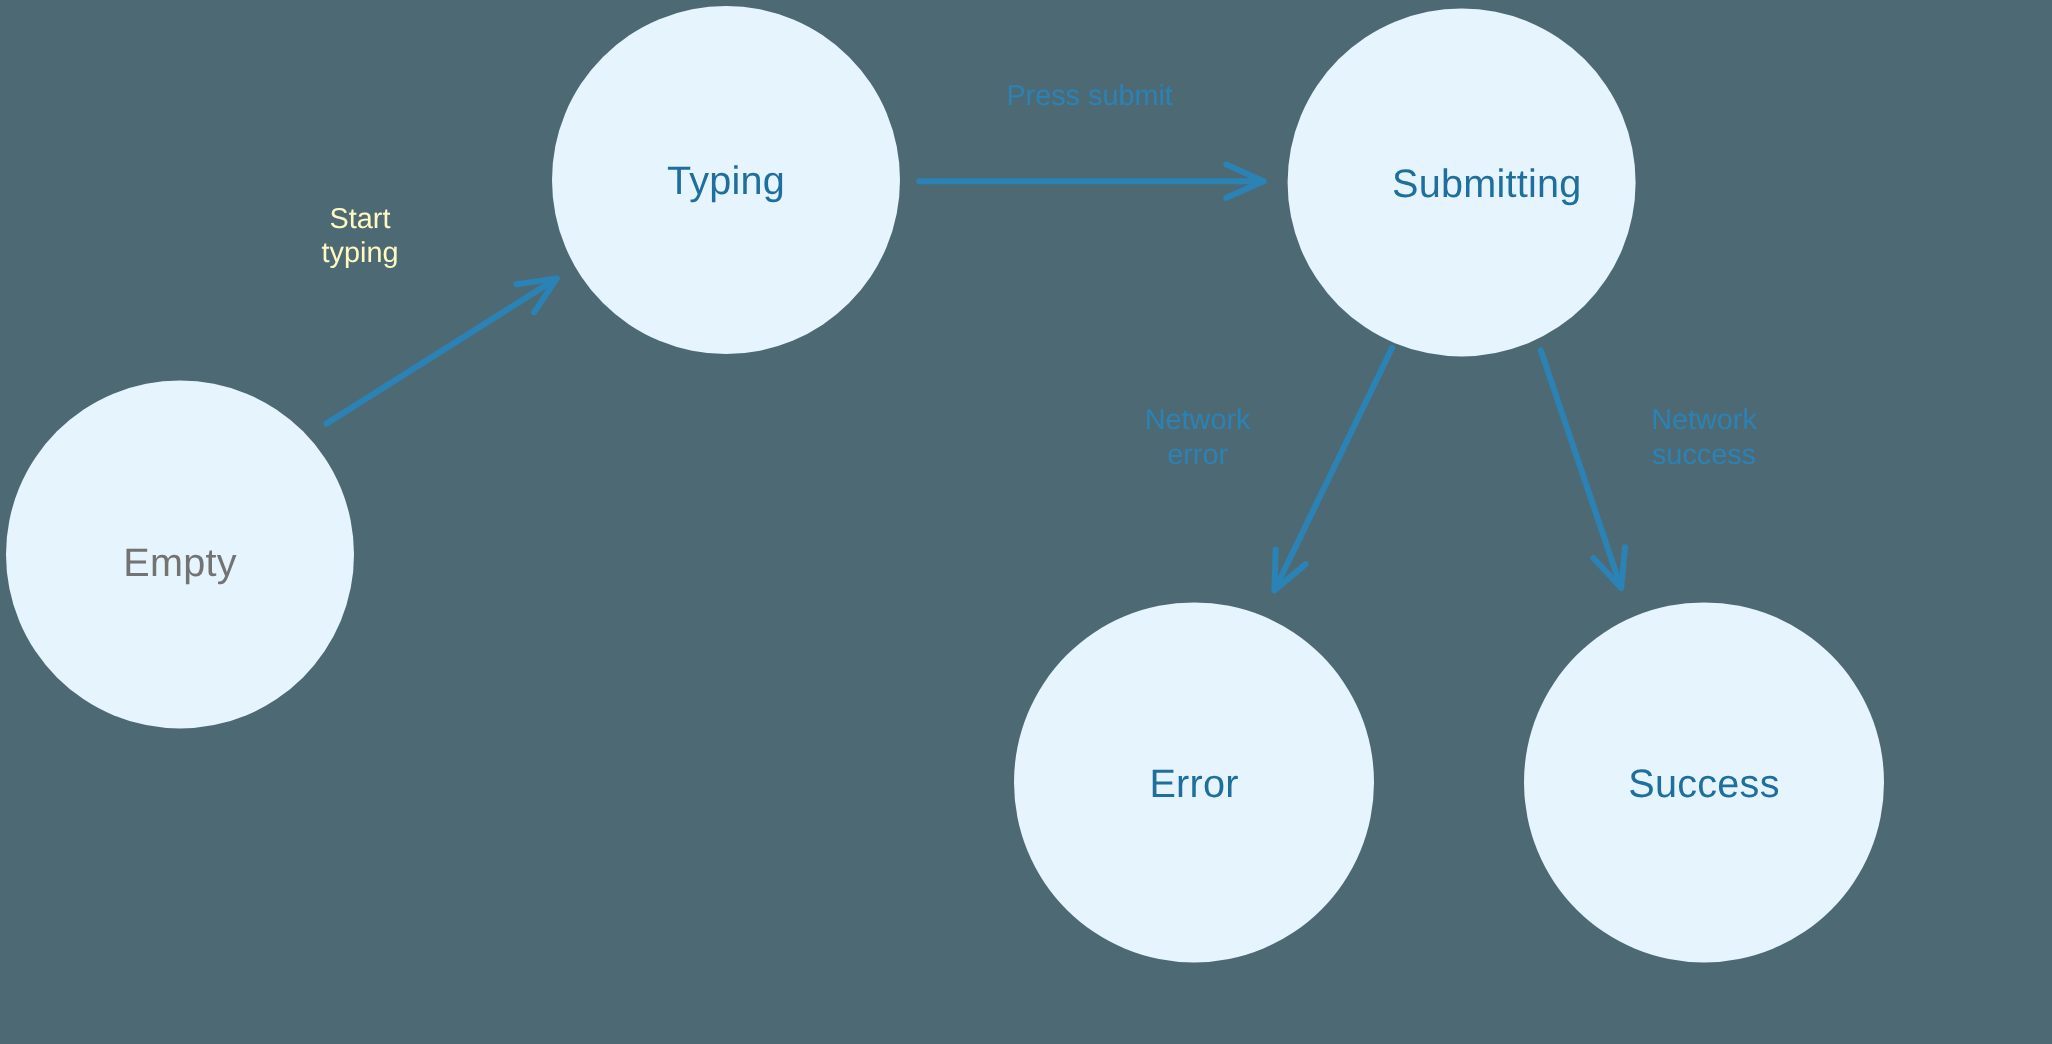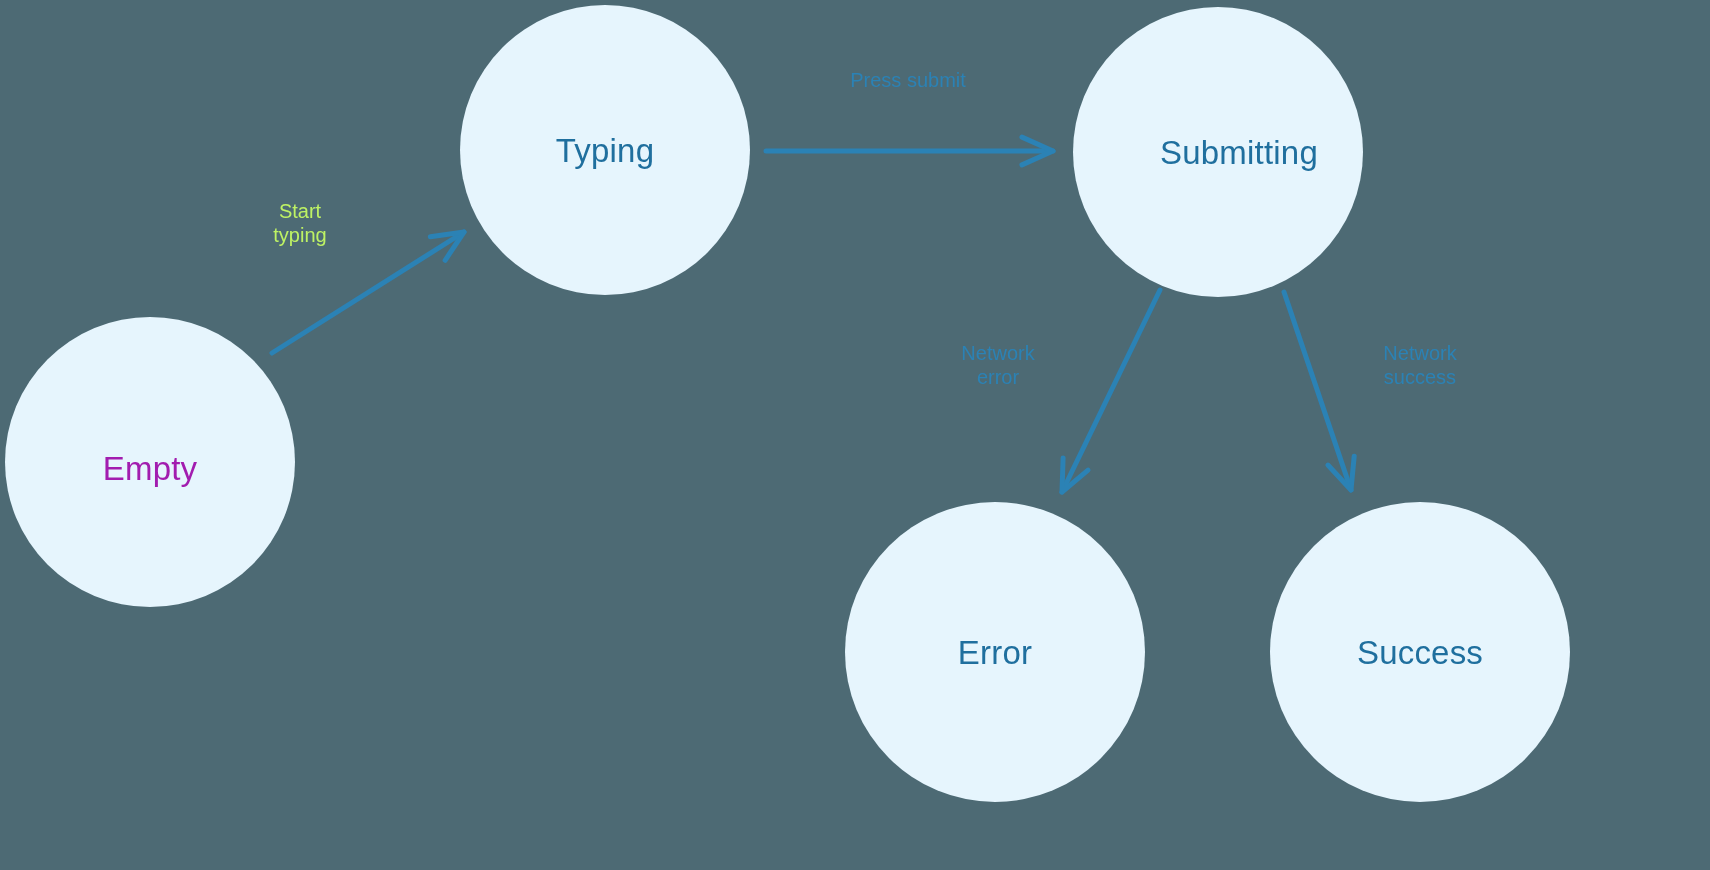--- a/index.html
+++ b/index.html
@@ -41,21 +41,21 @@
     font-size: 33px;
     font-weight: 400;
     letter-spacing: 0.2px;
     line-height: 1;
     white-space: nowrap;
     text-align: center;
   }
   .edge-label {
     position: absolute;
     color: #2b82b5;
-    font-size: 20px;
+    font-size: 24px;
     font-weight: 400;
     line-height: 1.22;
     text-align: center;
     white-space: pre-line;
     transform: translate(-50%, -50%);
     pointer-events: none;
   }
 </style>
 </head>
 <body style="background: rgb(77, 106, 116);">
@@ -76,37 +76,37 @@
         <polyline points="1063.0774831191084,458.017077375128 1062,492 1088.0243294565894,470.1200028259851" fill="none" stroke="#2b82b5" stroke-width="5" stroke-linecap="round" stroke-linejoin="round"></polyline>
       </g>
       <g>
         <line x1="1284" y1="292" x2="1351" y2="490" stroke="#2b82b5" stroke-width="5" stroke-linecap="round"></line>
         <polyline points="1327.916759115967,465.036747201342 1351,490 1354.1815092585816,456.14918023389157" fill="none" stroke="#2b82b5" stroke-width="5" stroke-linecap="round" stroke-linejoin="round"></polyline>
       </g>
     </svg>
 
   <div id="nodes-layer">
       <div class="state-node" style="left: 5px; top: 317px; width: 290px; height: 290px; background: rgb(230, 245, 253);">
-        <span class="state-label" style="color: #a21caf; margin-top: 12px;">Empty</span>
+        <span class="state-label" style="color: #737373; margin-top: 12px;">Empty</span>
       </div>
       <div class="state-node" style="left: 460px; top: 5px; width: 290px; height: 290px; background: rgb(230, 245, 253);">
         <span class="state-label" style="color: rgb(31, 111, 158);">Typing</span>
       </div>
       <div class="state-node" style="left: 1073px; top: 7px; width: 290px; height: 290px; background: rgb(230, 245, 253);">
         <span class="state-label" style="color: rgb(31, 111, 158); margin-left: 42px;">Submitting</span>
       </div>
       <div class="state-node" style="left: 845px; top: 502px; width: 300px; height: 300px; background: rgb(230, 245, 253);">
         <span class="state-label" style="color: rgb(31, 111, 158);">Error</span>
       </div>
       <div class="state-node" style="left: 1270px; top: 502px; width: 300px; height: 300px; background: rgb(230, 245, 253);">
         <span class="state-label" style="color: rgb(31, 111, 158);">Success</span>
       </div>
     </div>
   <div id="labels-layer">
-      <div class="edge-label" style="left: 300px; top: 223px; color: #bef264;">Start
+      <div class="edge-label" style="left: 300px; top: 197px; color: #fef9c3;">Start
 typing</div>
       <div class="edge-label" style="left: 908px; top: 80px; color: rgb(43, 130, 181);">Press submit</div>
       <div class="edge-label" style="left: 998px; top: 365px; color: rgb(43, 130, 181);">Network
 error</div>
       <div class="edge-label" style="left: 1420px; top: 365px; color: rgb(43, 130, 181);">Network
 success</div>
     </div>
 
 </div>
 

